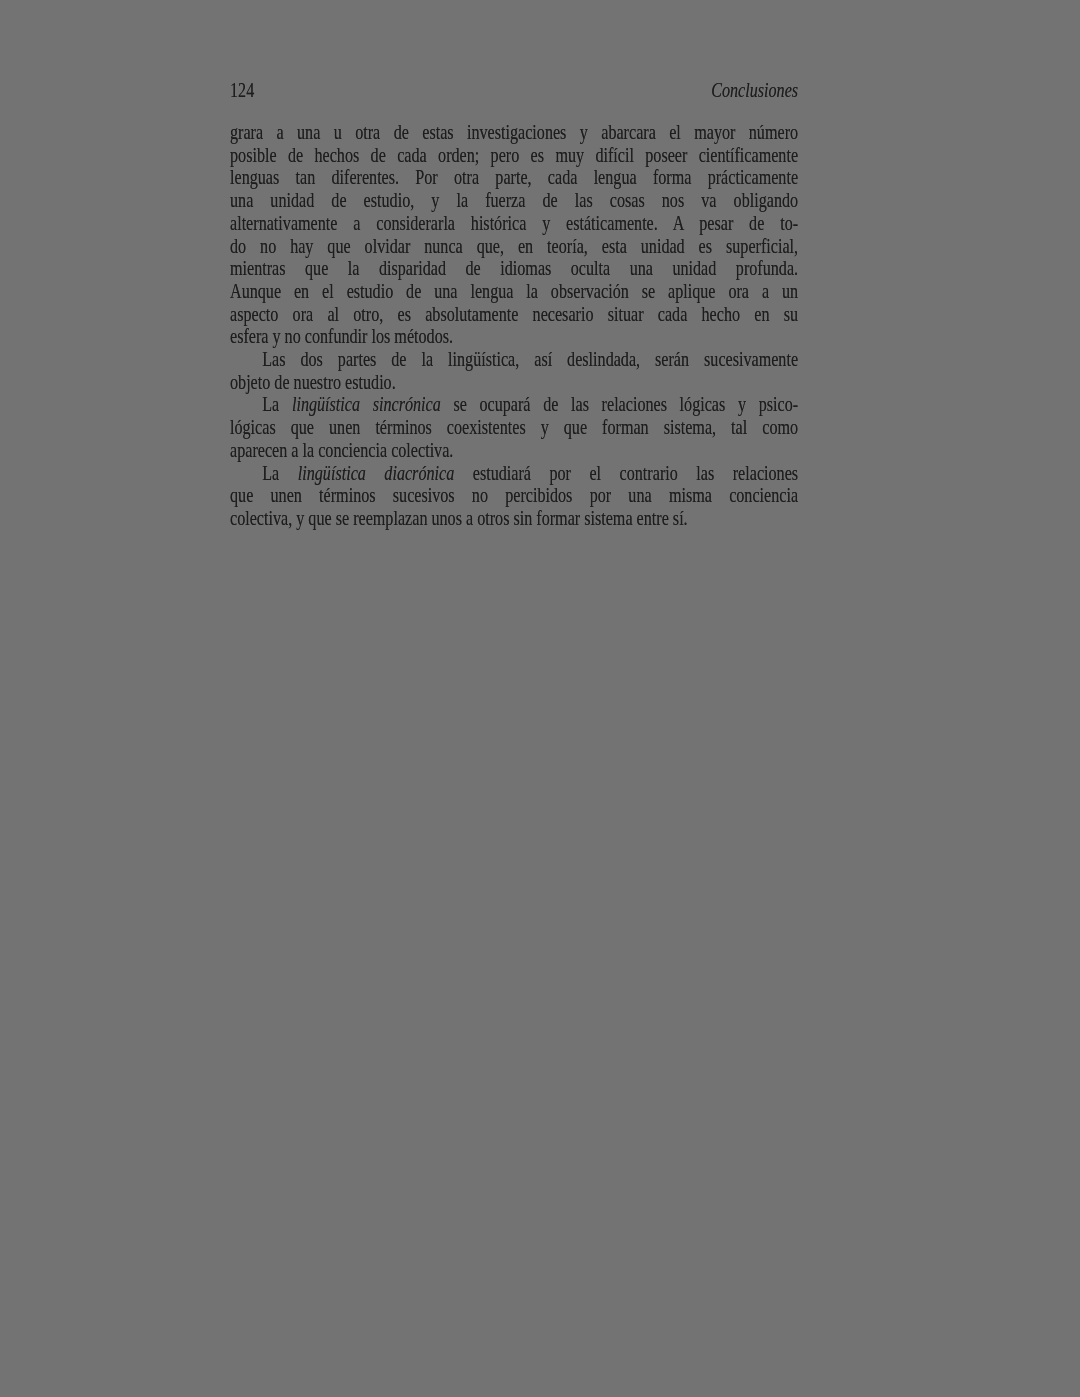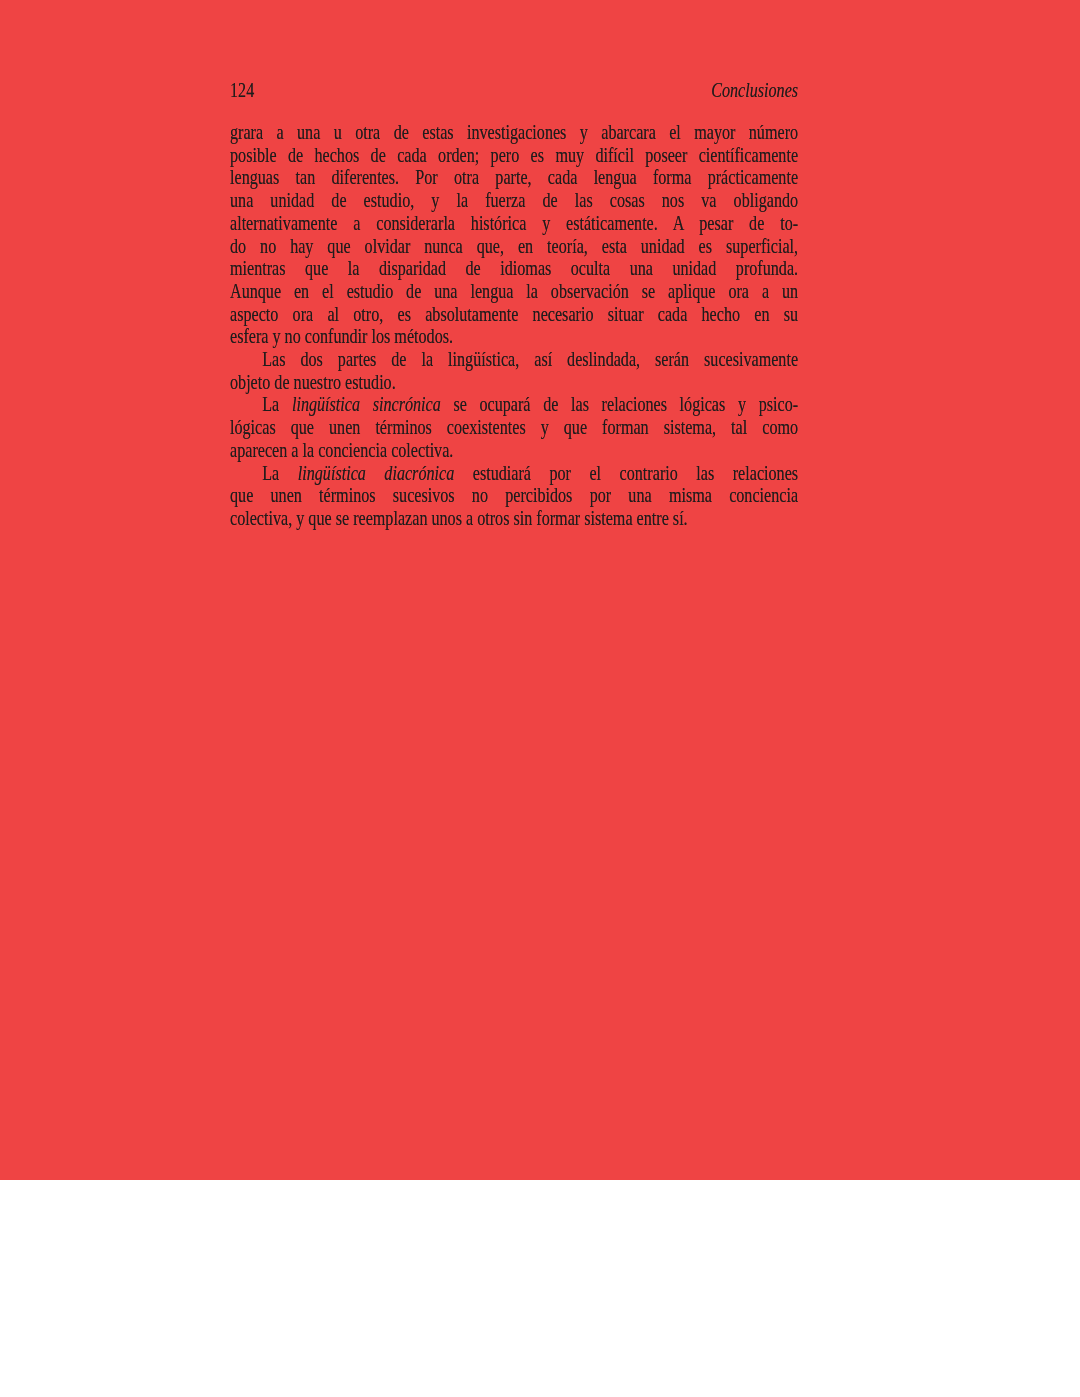--- a/index.html
+++ b/index.html
@@ -3,22 +3,22 @@
 <meta charset="utf-8">
 <style>
   html, body {
     margin: 0;
     padding: 0;
     background: #ffffff;
   }
   .sheet {
     position: relative;
     width: 1080px;
-    height: 1180px;
-    background: #ef4444;
+    height: 1397px;
+    background: #737373;
     overflow: hidden;
     font-family: "Liberation Serif", "DejaVu Serif", serif;
     color: #1d1d1d;
   }
   
   .running-head {
     position: absolute;
     left: 230px;
     top: 79px;
     width: 775px;

